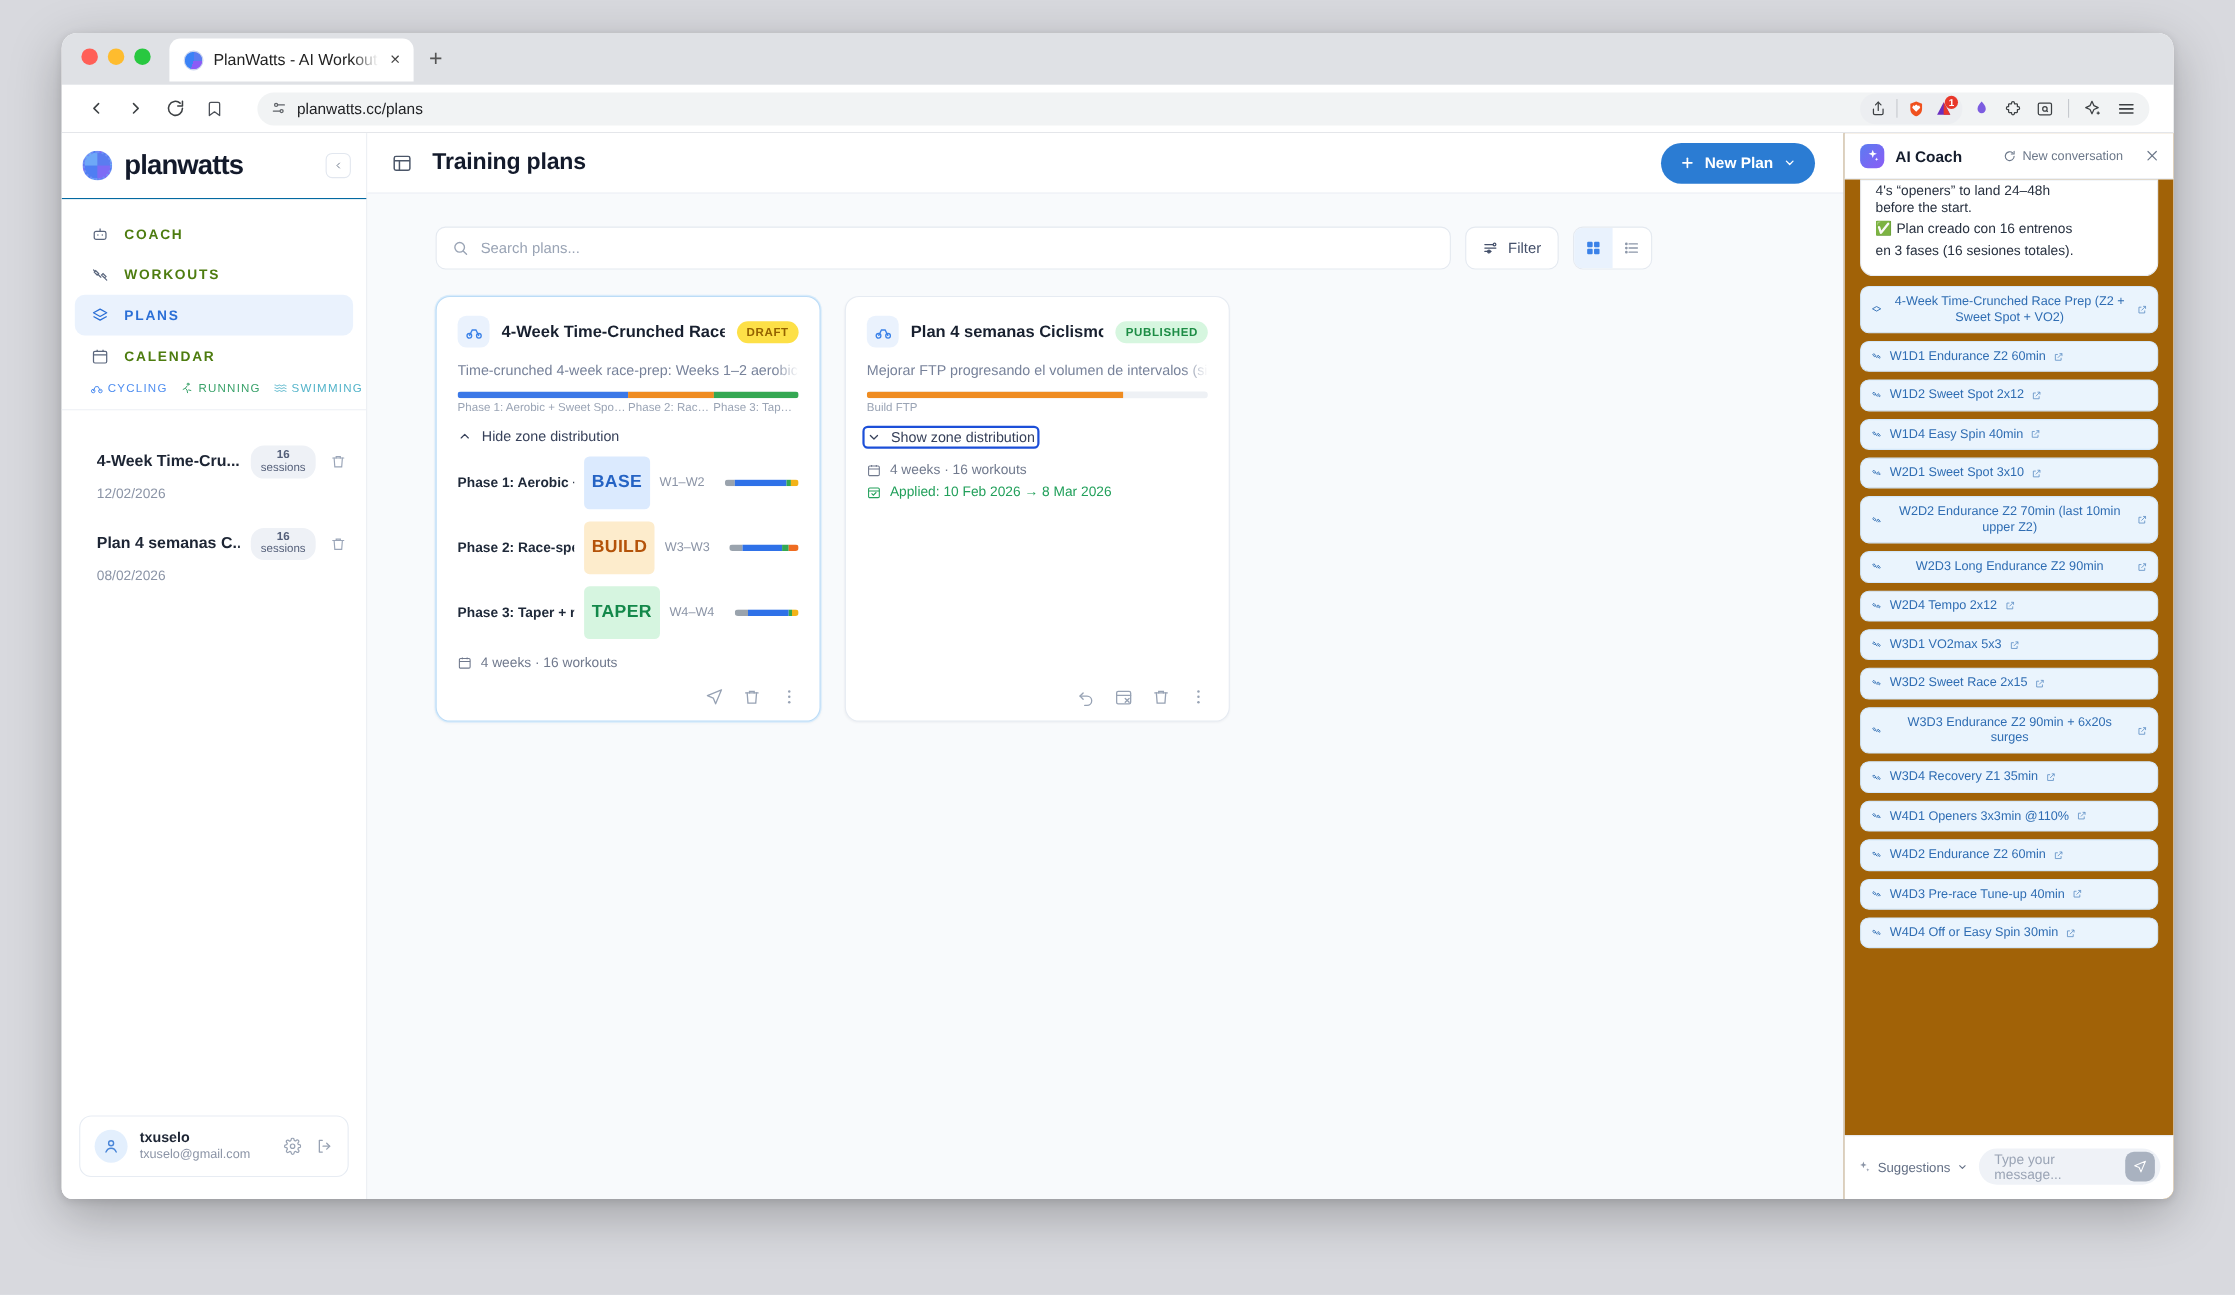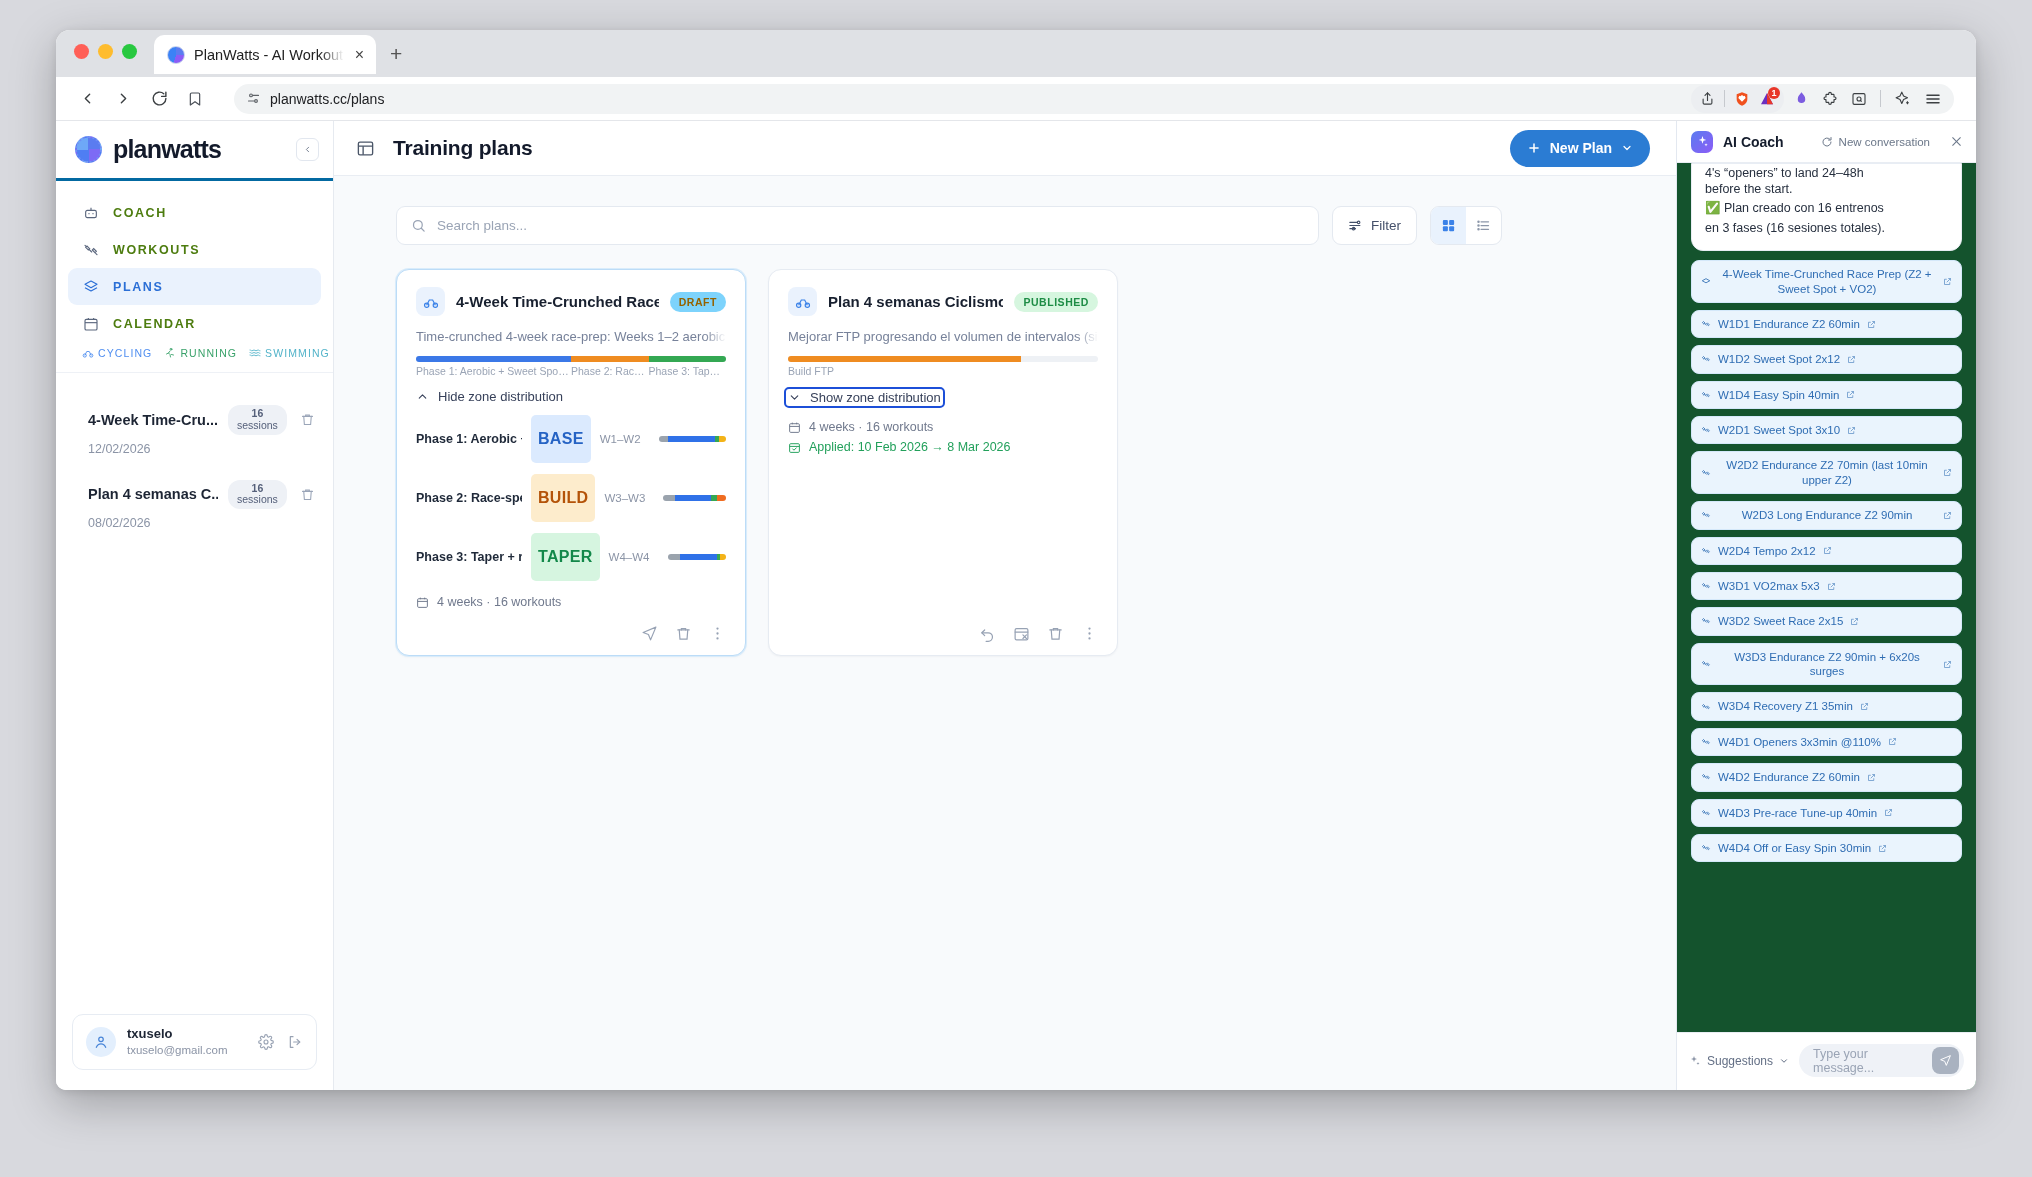--- a/index.html
+++ b/index.html
@@ -93,21 +93,21 @@
   
   .sidebar {
     width: 278px; flex: 0 0 278px;
     background: #fff;
     border-right: 1px solid #e6eaf0;
     display: flex; flex-direction: column;
   }
   .brand {
     height: 60px; display: flex; align-items: center; gap: 11px;
     padding: 0 14px 0 19px;
-    border-bottom: 3px solid #0369a1;
+    border-bottom: 1px solid #0369a1;
   }
   .brand-mark {
     width: 27px; height: 27px; border-radius: 50%;
     background: conic-gradient(#5b7cf0 0 25%, #7d6bf5 0 50%, #4f7ef3 0 75%, #6ea8f7 0 100%);
     border: 2px dotted #6f8ef5;
     flex: 0 0 27px;
   }
   .brand-name { font-size: 25px; font-weight: 800; letter-spacing: -0.8px; color: #131a2b; }
   .collapse-btn {
     margin-left: auto; width: 23px; height: 23px;
@@ -221,21 +221,21 @@
     display: flex; align-items: center; justify-content: center; flex: 0 0 29px;
   }
   .card-title {
     font-size: 15px; font-weight: 700; color: #18202f;
     white-space: nowrap; overflow: hidden; flex: 1; min-width: 0;
   }
   .status {
     font-size: 10.5px; font-weight: 700; letter-spacing: 0.55px;
     padding: 4px 9px; border-radius: 11px; flex: 0 0 auto;
   }
-  .status.draft { background: #7dd3fc; color: #946200; }
+  .status.draft { background: #fde047; color: #946200; }
   .status.published { background: #d6f6df; color: #1d8c45; }
   .card-desc {
     font-size: 13px; color: #77829a; margin-top: 13px;
     white-space: nowrap; overflow: hidden;
     -webkit-mask-image: linear-gradient(to right, #000 93%, transparent 100%);
     mask-image: linear-gradient(to right, #000 93%, transparent 100%);
   }
   .phasebar { display: flex; height: 6px; border-radius: 3px; overflow: hidden; margin-top: 12px; background: #eef1f5; }
   .phasebar .seg { height: 6px; }
   .phaselabels { display: flex; margin-top: 3px; }
@@ -262,21 +262,21 @@
   .pweeks { font-size: 11.5px; color: #8b94a6; width: 50px; flex: 0 0 50px; }
   .zonebar { margin-left: auto; display: flex; height: 6px; width: 80px; border-radius: 3px; overflow: hidden; }
   .zonebar i { display: block; height: 6px; }
   .meta-line { display: flex; align-items: center; gap: 8px; font-size: 12.5px; color: #70798d; margin-top: 14px; }
   .meta-line.applied { color: #22a05b; margin-top: 6px; }
   .card-actions { display: flex; justify-content: flex-end; gap: 17px; margin-top: auto; padding-top: 16px; color: #97a2b4; }
 
   
   .coach {
     width: 300px; flex: 0 0 300px;
-    background: #14532d;
+    background: #a16207;
     border-left: 1px solid #e3e8f0;
     display: flex; flex-direction: column;
     position: relative;
   }
   .coach-head {
     height: 42px; background: #fff;
     display: flex; align-items: center; gap: 10px;
     padding: 0 13px 0 14px;
     border-bottom: 1px solid #e9edf3;
   }

